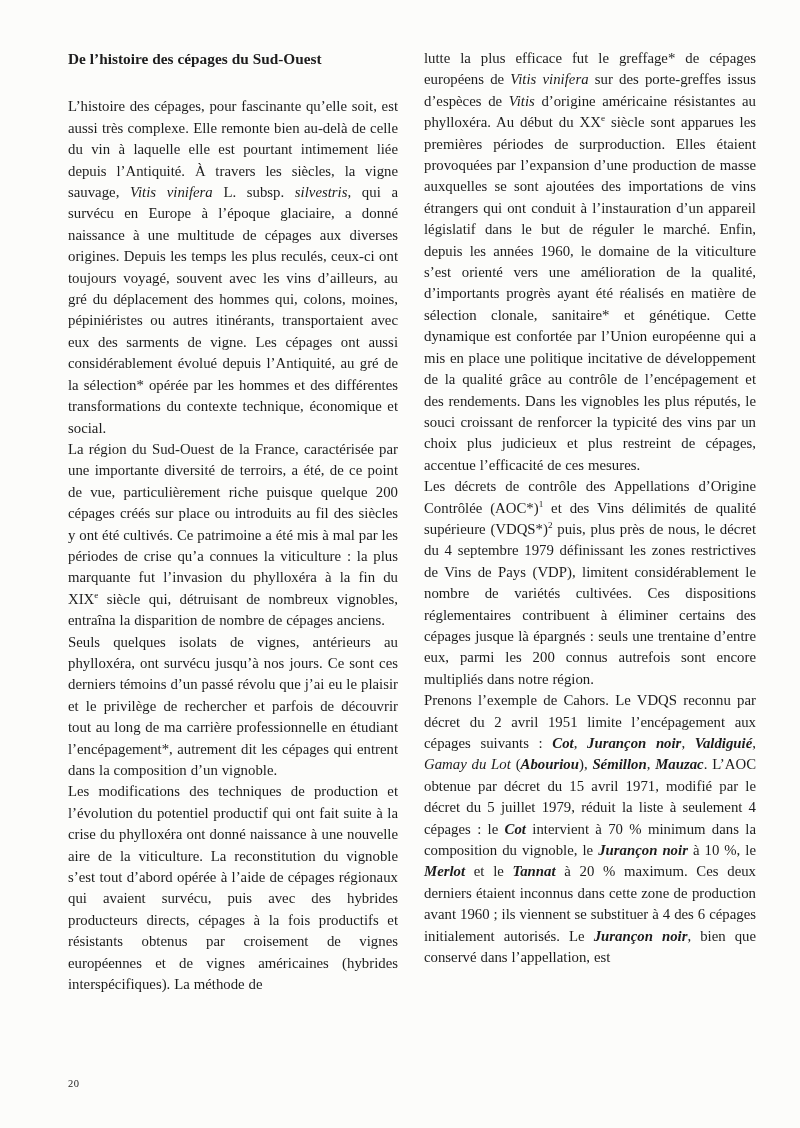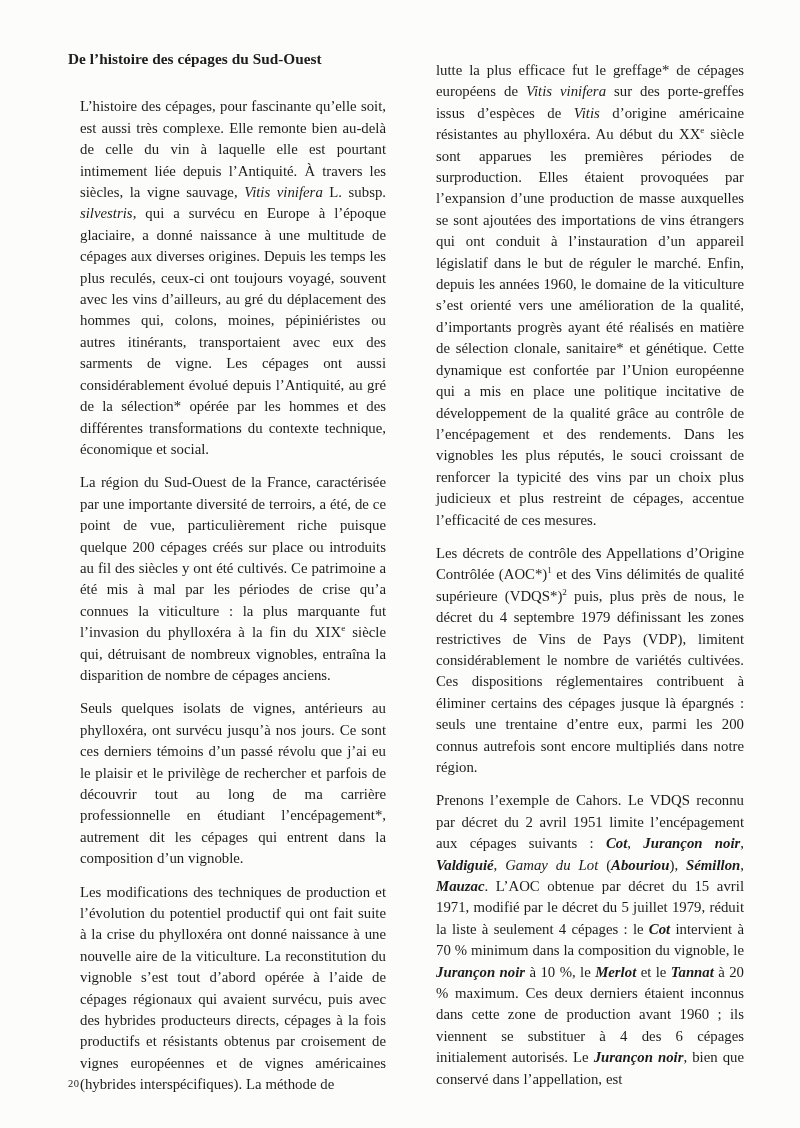--- a/index.html
+++ b/index.html
@@ -38,21 +38,21 @@
   .col-left { width: 330px; }
   .col-right { width: 332px; }
   h1.section-heading {
     font-size: 15.3px;
     line-height: 21.4px;
     font-weight: 700;
     margin: 0 0 27px 0;
     text-align: left;
   }
   .paragraphs p {
-    margin: 12px;
+    margin: 0;
   }
   sup {
     font-size: 0.62em;
     line-height: 0;
     vertical-align: super;
   }
   .page-number {
     position: absolute;
     left: 68px;
     top: 1078px;

